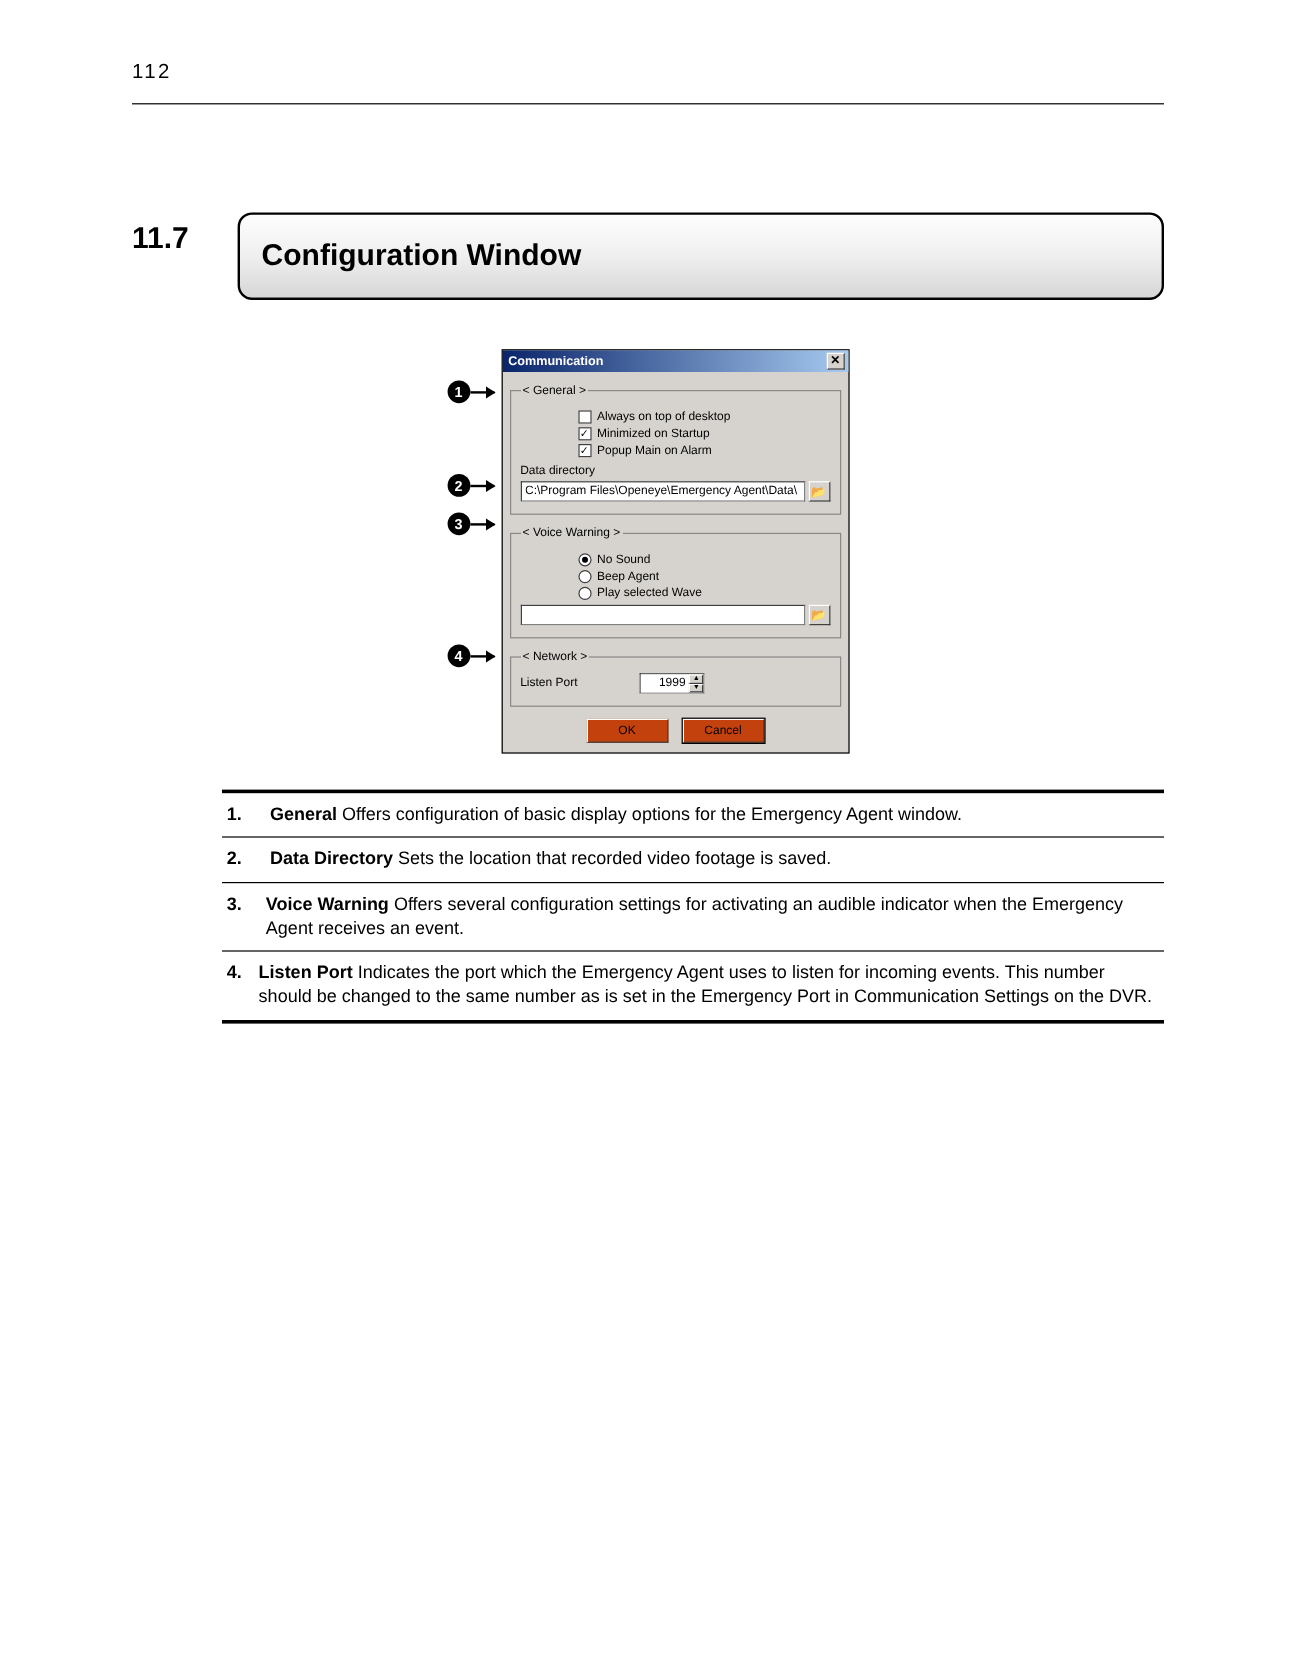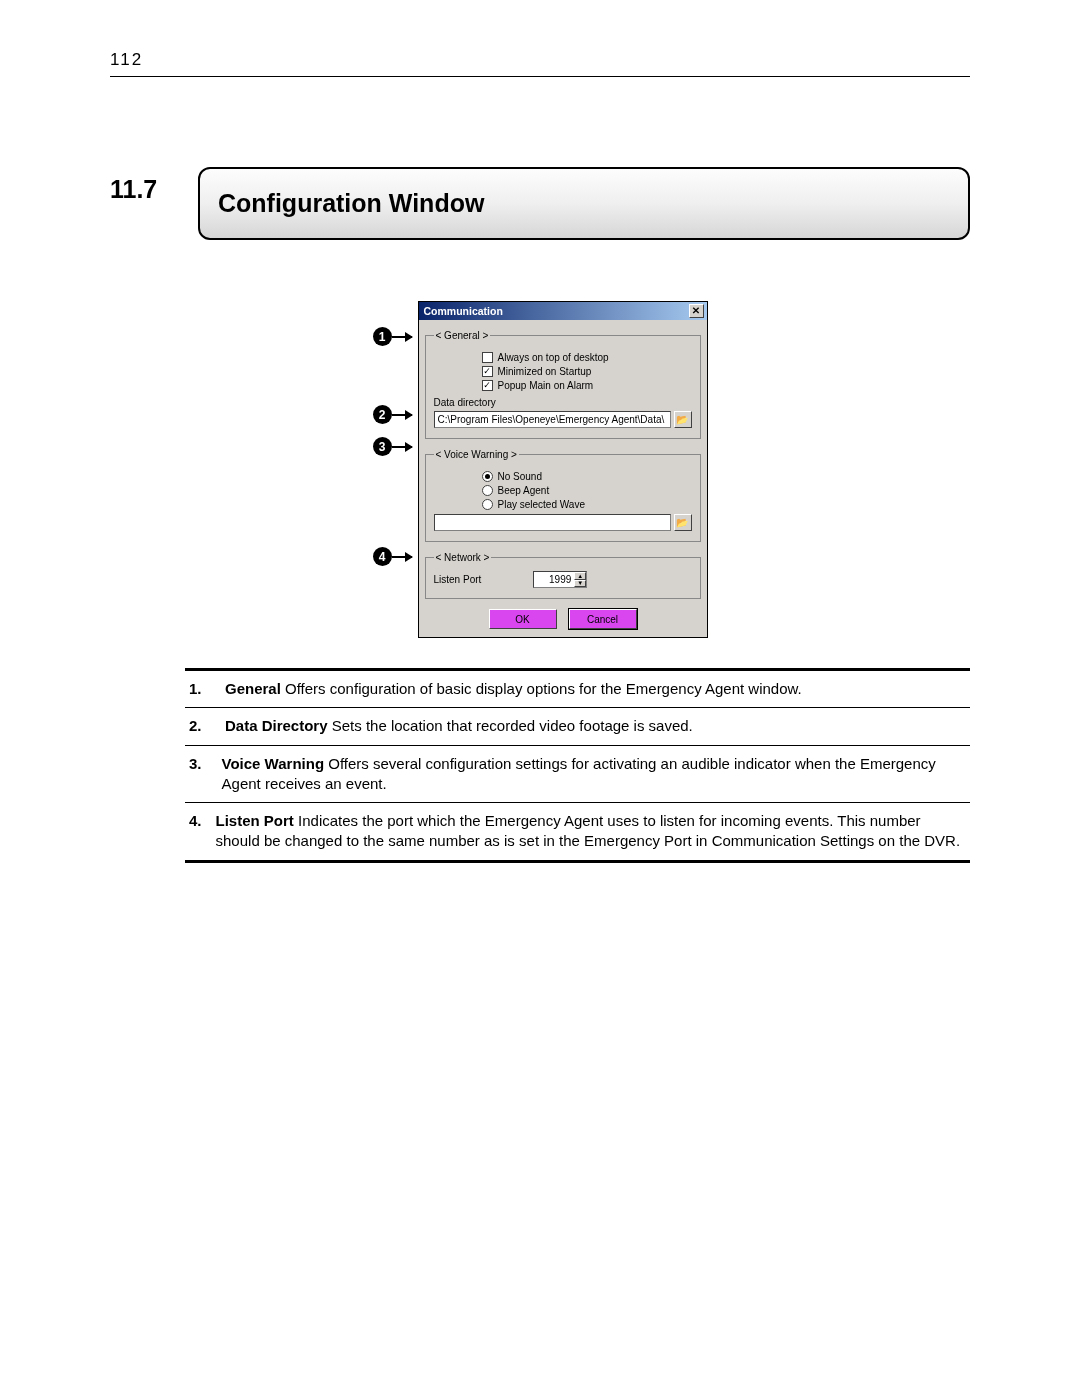--- a/index.html
+++ b/index.html
@@ -11,29 +11,29 @@
     color: #000;
     width: 1080px;
   }
   .page {
     width: 1080px;
     padding: 50px 110px 60px 110px;
   }
   .page-header-num {
     font-size: 17px;
     letter-spacing: 2px;
-    padding-bottom: 6px;
+    padding-bottom: 16px;
     border-bottom: 1px solid #000;
     margin-bottom: 90px;
   }
   .section-row {
     display: flex;
     align-items: stretch;
     gap: 18px;
-    margin-bottom: 61px;
+    margin-bottom: 41px;
   }
   .section-num {
     font-size: 25px;
     font-weight: bold;
     padding-top: 8px;
     width: 70px;
   }
   .section-title-box {
     flex: 1;
     border: 2px solid #000;
@@ -185,21 +185,21 @@
     font-size: 6px; line-height: 1;
     display: flex; align-items: center; justify-content: center;
   }
   .dlg-buttons {
     display: flex; justify-content: center; gap: 12px;
     margin-top: 6px;
   }
   .dlg-buttons button {
     width: 68px; height: 20px;
     font-size: 10px;
-    background: #d946ef;
+    background: #c2410c;
     border: 1px solid #fff;
     border-right-color: #404040; border-bottom-color: #404040;
   }
   .dlg-buttons button.default {
     outline: 1px solid #000;
   }
   
   .desc-block {
     margin: 0 0 0 75px;
     border-top: 3px solid #000;

